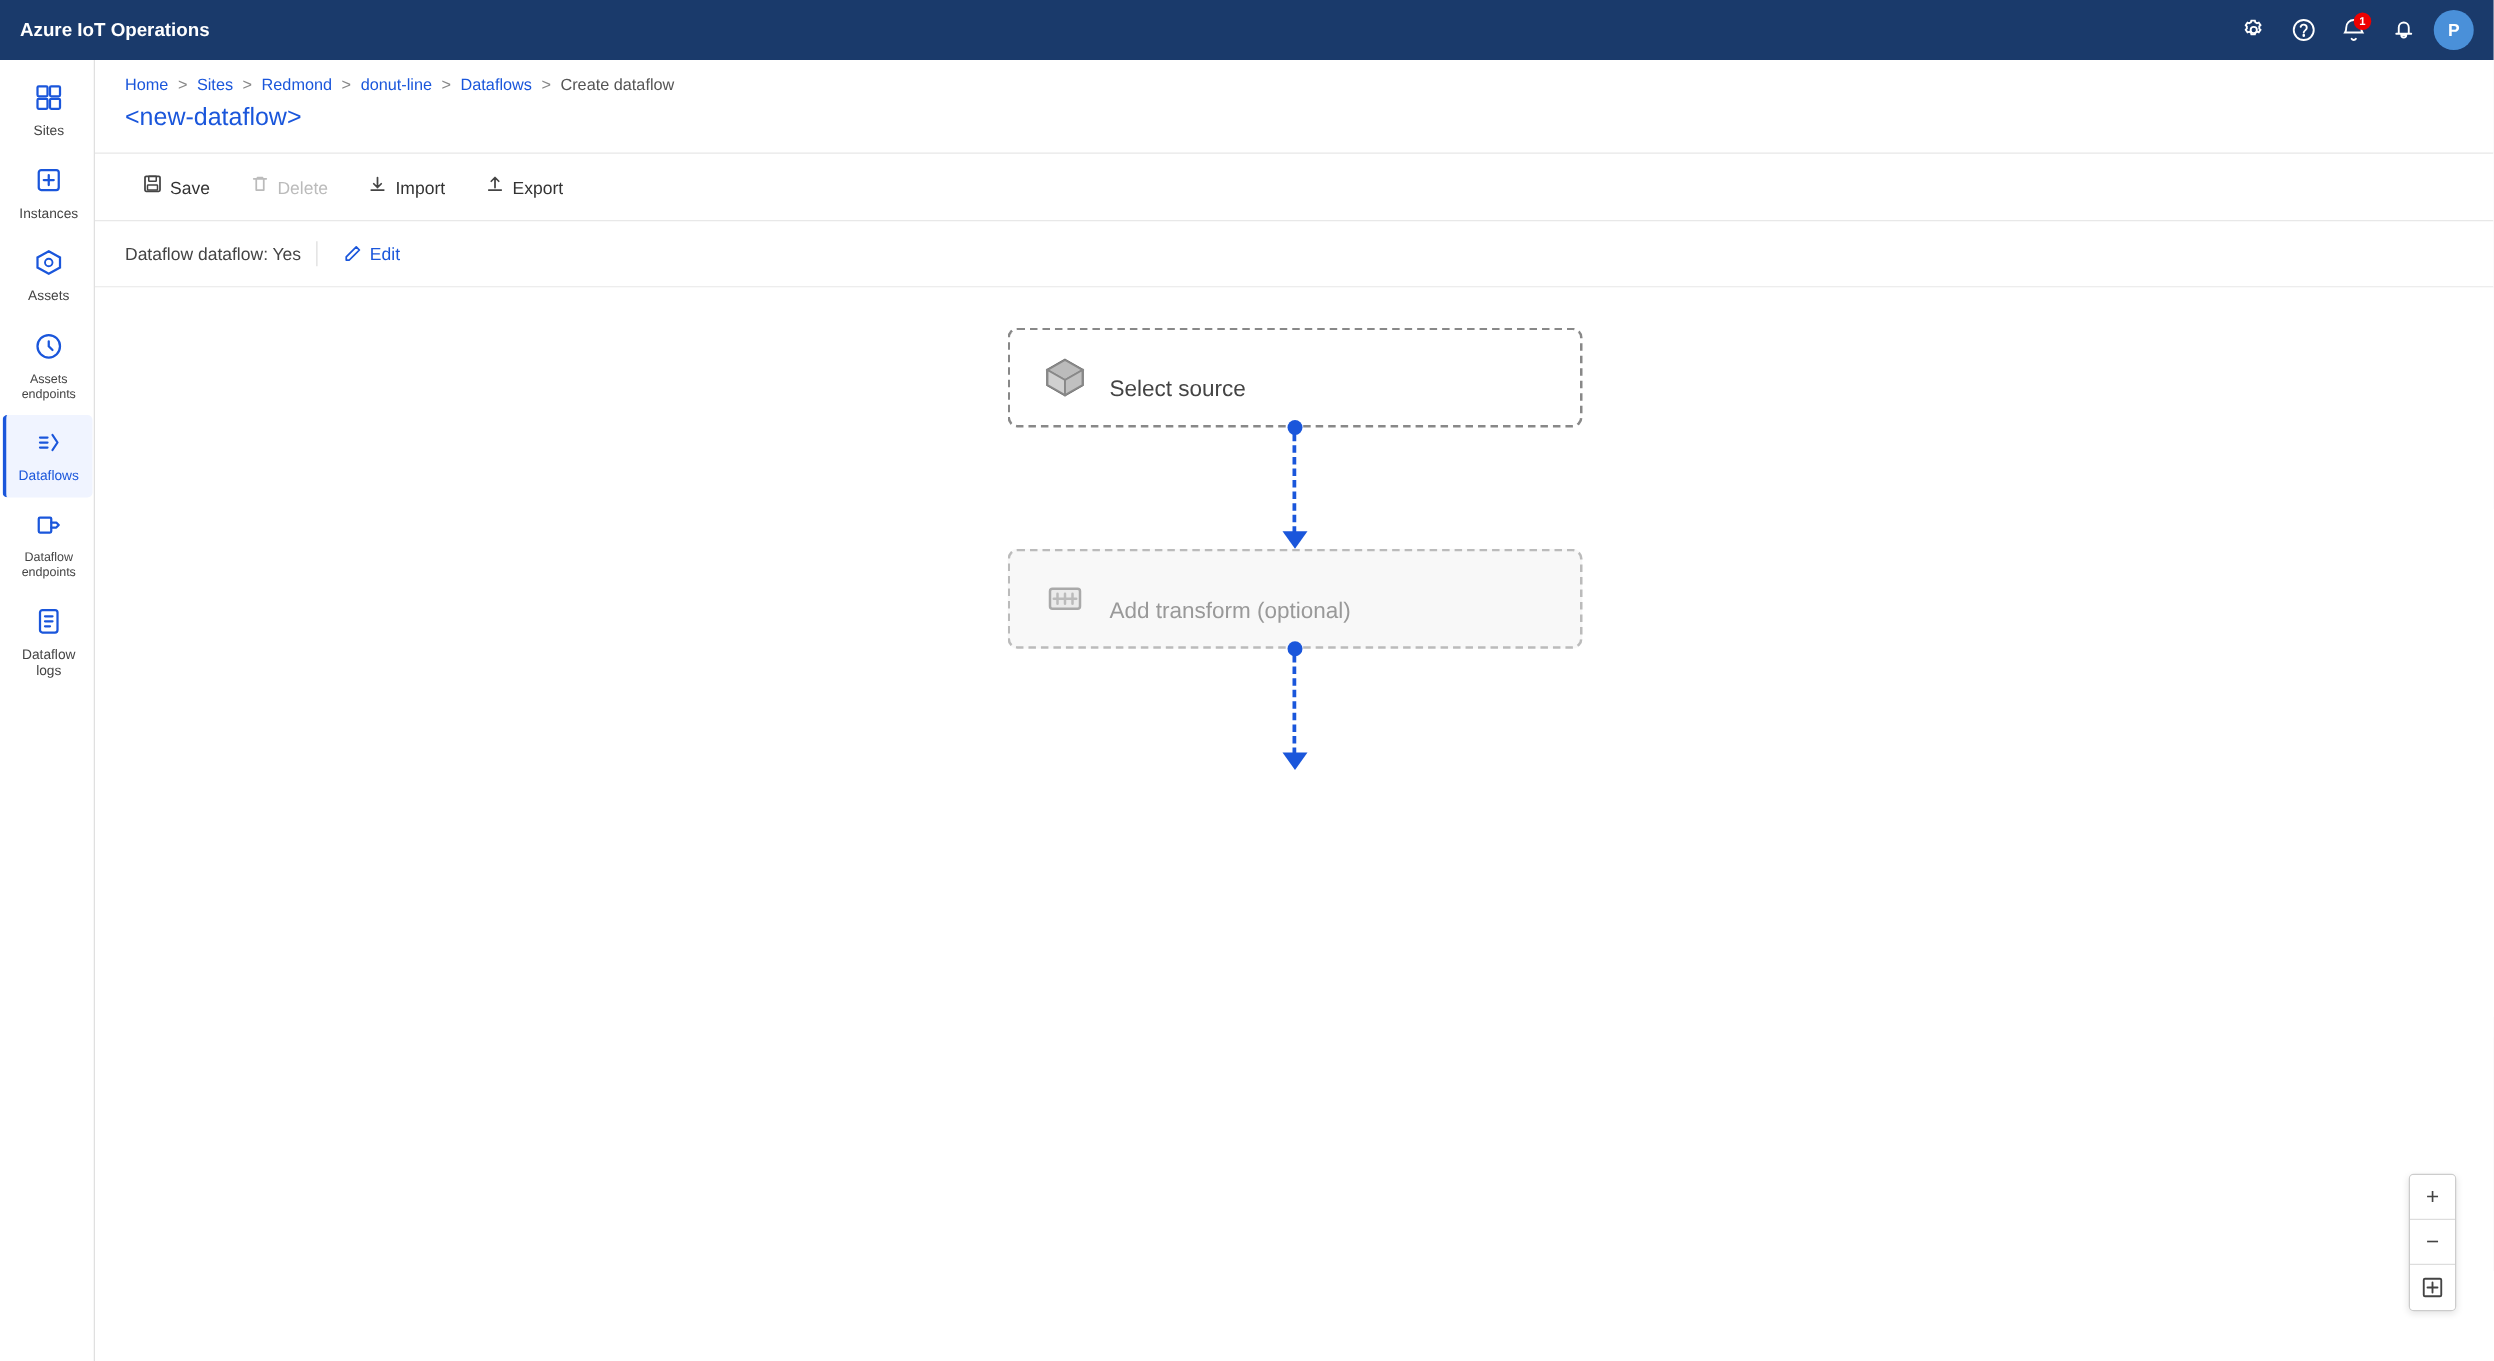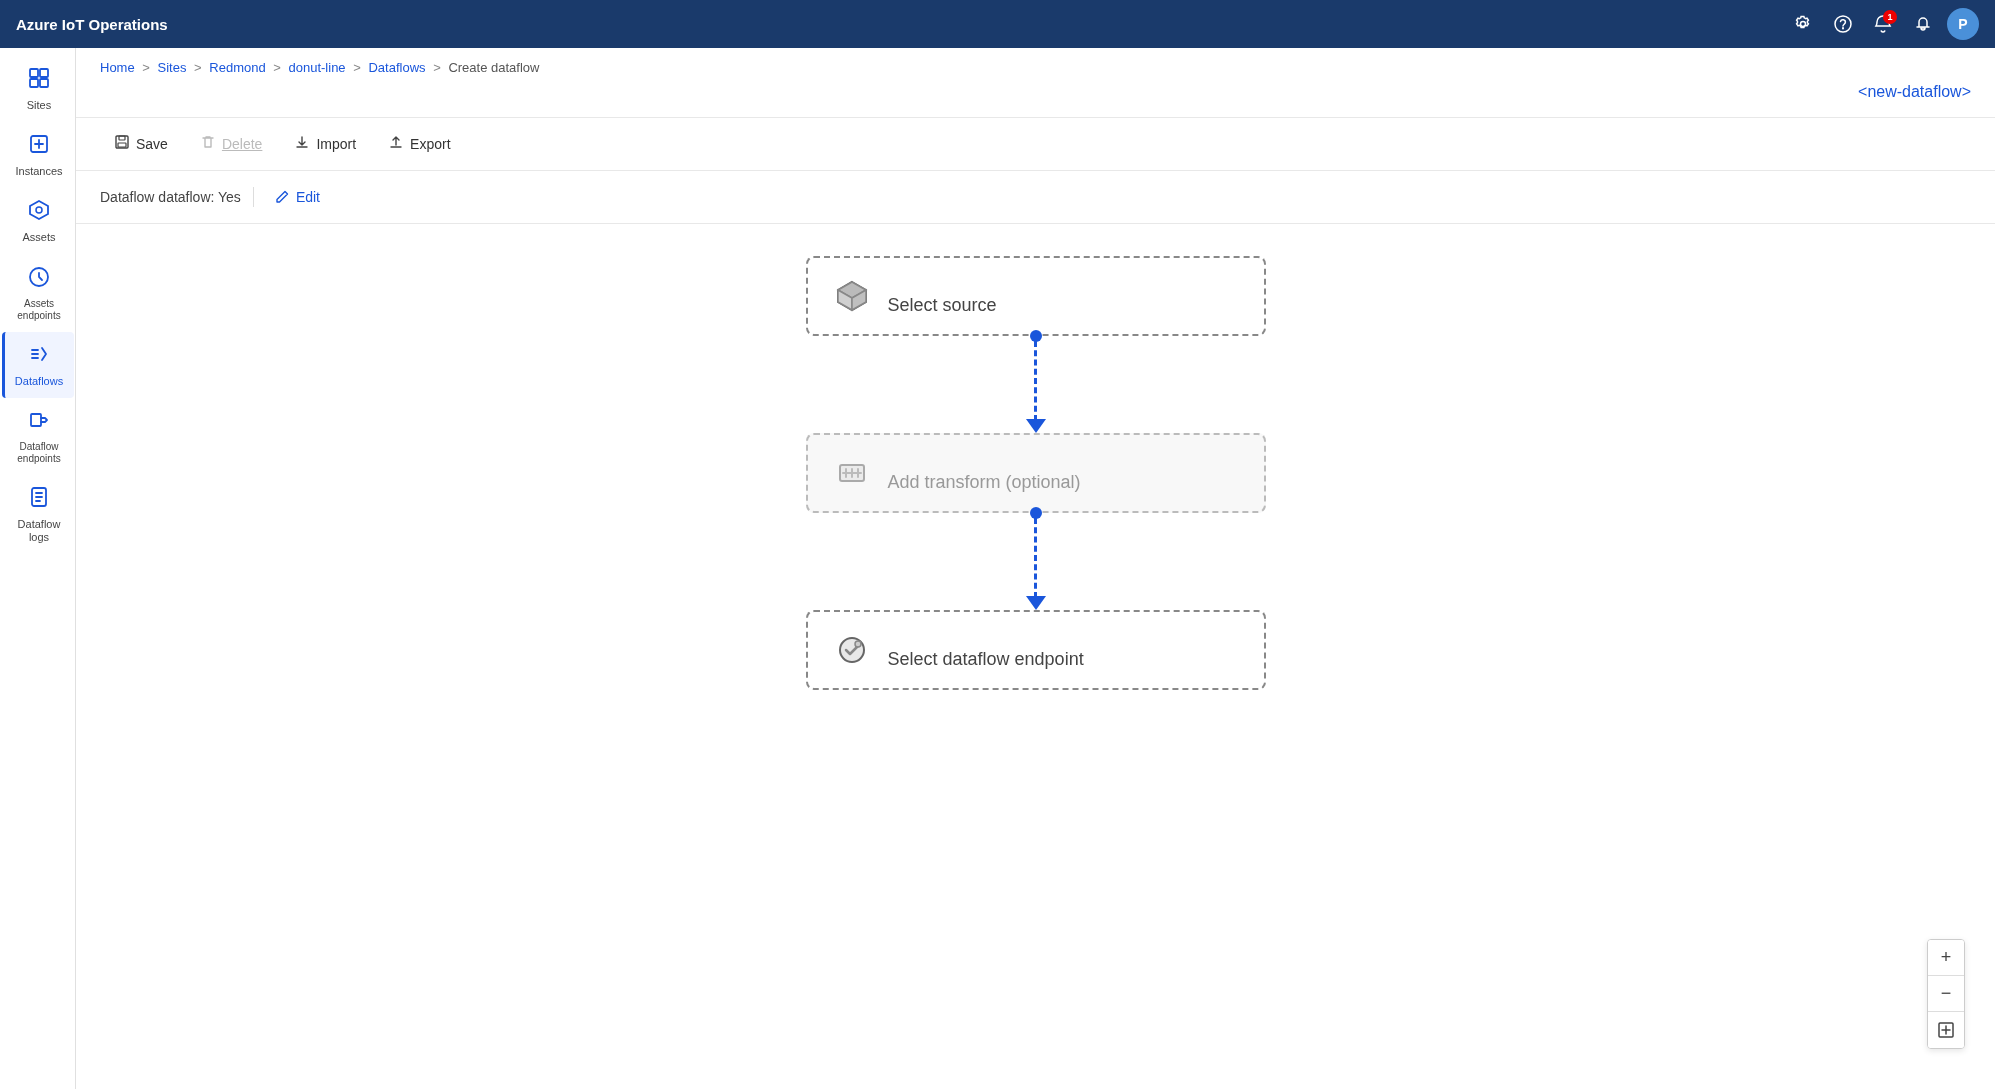--- a/index.html
+++ b/index.html
@@ -127,24 +127,23 @@
       font-size: 13px;
       color: #555;
     }
     .breadcrumb span { color: #555; }
     .breadcrumb a { color: #1a56db; text-decoration: none; }
     .breadcrumb .sep { margin: 0 4px; color: #888; }
 
     
     .page-title {
       padding: 4px 24px 16px;
-      font-size: 16px;
+      font-size: 20px;
       font-weight: 400;
       color: #1a56db;
-      text-align: right;
     }
 
     
     .toolbar {
       padding: 10px 24px;
       display: flex;
       gap: 4px;
       border-top: 1px solid #e8e8e8;
       border-bottom: 1px solid #e8e8e8;
       background: white;
@@ -154,21 +153,21 @@
       align-items: center;
       gap: 6px;
       padding: 6px 14px;
       background: white;
       border: none;
       color: #333;
       font-size: 14px;
       cursor: pointer;
       border-radius: 3px;
     }
-    .toolbar-btn.disabled { color: #bbb; cursor: default; text-decoration: underline; }
+    .toolbar-btn.disabled { color: #bbb; cursor: default; }
     .toolbar-icon { font-size: 16px; }
 
     
     .status-bar {
       padding: 14px 24px;
       display: flex;
       align-items: center;
       gap: 12px;
       border-bottom: 1px solid #e8e8e8;
       font-size: 14px;
@@ -519,31 +518,20 @@
         </span>
         <span class="flow-node-label">Add transform (optional)</span>
       </div>
 
       <div class="flow-connector">
         <div class="connector-dot"></div>
         <div class="connector-line"></div>
         <div class="connector-arrow"></div>
       </div>
 
-      <div class="flow-node">
-        <span class="flow-node-icon">
-          <svg width="36" height="36" viewBox="0 0 36 36" fill="none">
-            <circle cx="18" cy="18" r="12" stroke="#666" stroke-width="2" fill="#e8e8e8"></circle>
-            <path d="M12 18l4 4 8-8" stroke="#888" stroke-width="2.5" stroke-linecap="round" stroke-linejoin="round"></path>
-            <path d="M22 14l4-4" stroke="#888" stroke-width="2" stroke-linecap="round"></path>
-            <circle cx="24" cy="12" r="3" fill="#ccc" stroke="#888" stroke-width="1.5"></circle>
-          </svg>
-        </span>
-        <span class="flow-node-label">Select dataflow endpoint</span>
-      </div>
     </div>
   </div>
 </div>
 
 <div class="zoom-controls">
   <button class="zoom-btn">+</button>
   <button class="zoom-btn">−</button>
   <button class="zoom-fit-btn">
     <svg width="18" height="18" viewBox="0 0 18 18" fill="none">
       <rect x="2" y="2" width="14" height="14" rx="1" stroke="#444" stroke-width="1.5"></rect>

